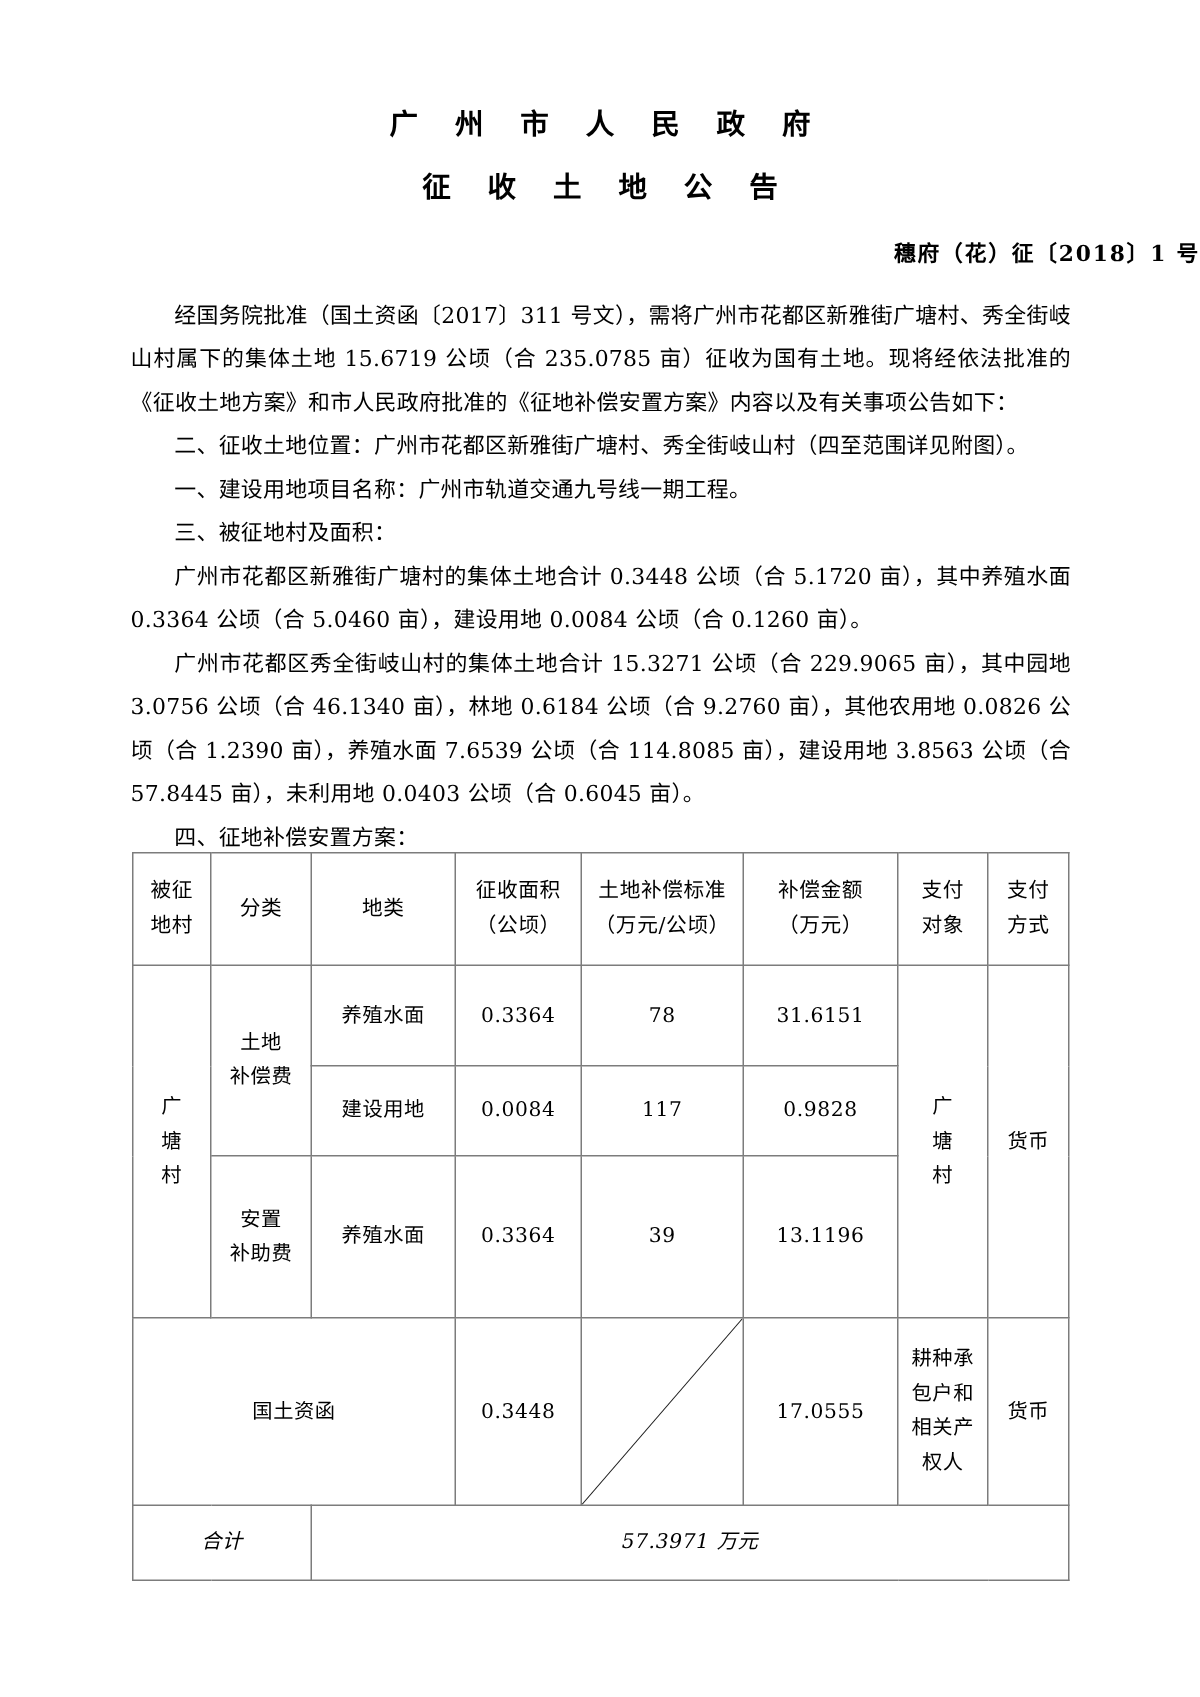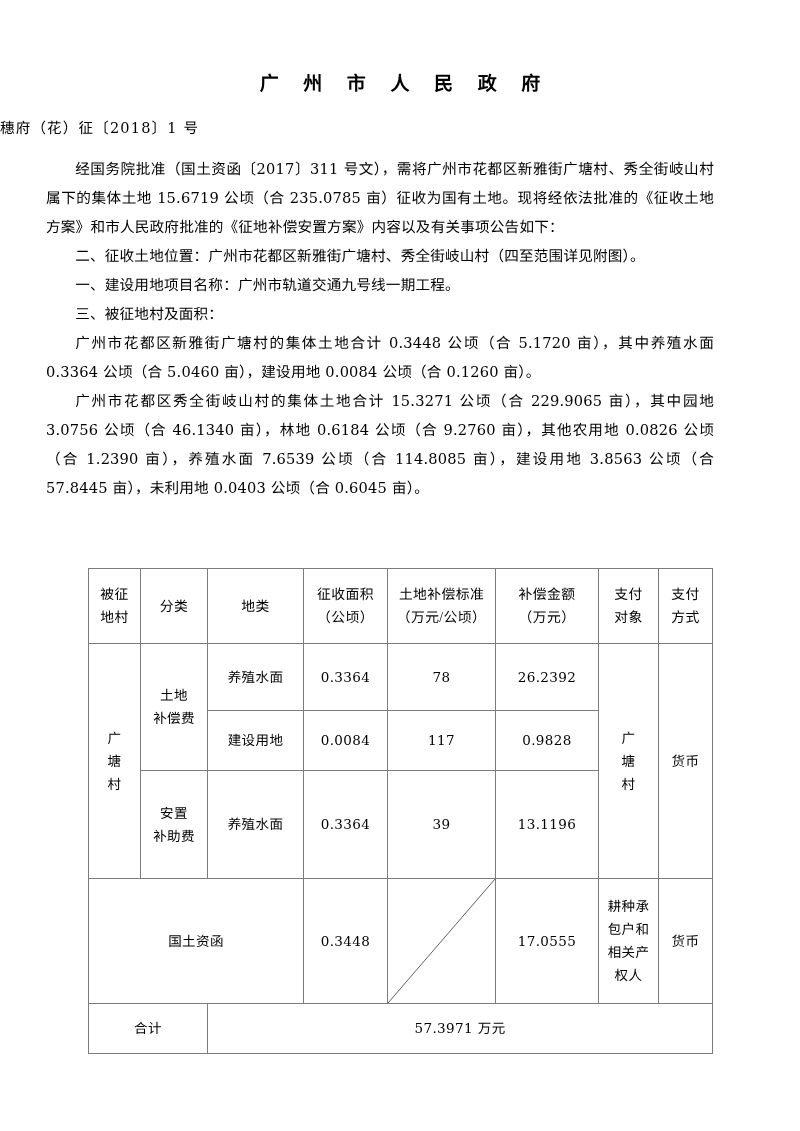--- a/index.html
+++ b/index.html
@@ -30,30 +30,31 @@
   .doc-title-line {
     font-size: 19px;
     font-weight: bold;
     letter-spacing: 9px;
     line-height: 42px;
     text-indent: 9px;
     font-family: "DejaVu Serif", "Liberation Serif", serif;
   }
   .doc-number {
     margin-top: 14px;
-    text-align: left;
+    text-align: right;
     font-size: 14.5px;
     letter-spacing: 1.2px;
     line-height: 20px;
+    font-weight: bold;
   }
 
   
   .body-block {
     margin-top: 16px;
-    padding-left: 46px;
+    padding-left: 87px;
     padding-right: 86px;
   }
   p.para {
     margin: 0;
     font-size: 14.6px;
     line-height: 29px;
     text-align: justify;
     text-justify: inter-ideograph;
     text-indent: 2em;
     letter-spacing: 0.2px;
@@ -90,27 +91,26 @@
     letter-spacing: 0px;
   }
   .vert span {
     display: block;
   }
   .stack {
     line-height: 26px;
   }
   .stack span {
     display: block;
-    font-family: Liberation Serif, serif;
   }
   .r1 { height: 67px; }
   .r2 { height: 60px; }
   .r3 { height: 108px; }
   .r4 { height: 125px; }
-  .r5 { height: 50px; }
+  .r5 { height: 50px; font-style: italic; }
 
   td.diag {
     position: relative;
     padding: 0;
   }
   td.diag svg {
     position: absolute;
     left: 0;
     top: 0;
     width: 100%;
@@ -118,30 +118,32 @@
     display: block;
   }
 </style>
 </head>
 <body>
 
 <div class="page">
 
   <div class="title-block">
     <div class="doc-title-line">广 州 市 人 民 政 府</div>
+    <div class="doc-title-line">征 收 土 地 公 告</div>
     <div class="doc-number">穗府（花）征〔2018〕1 号</div>
   </div>
 
   <div class="body-block">
     <p class="para">经国务院批准（国土资函〔2017〕311 号文），需将广州市花都区新雅街广塘村、秀全街岐山村属下的集体土地 15.6719 公顷（合 235.0785 亩）征收为国有土地。现将经依法批准的《征收土地方案》和市人民政府批准的《征地补偿安置方案》内容以及有关事项公告如下：</p>
     <p class="para">二、征收土地位置：广州市花都区新雅街广塘村、秀全街岐山村（四至范围详见附图）。</p>
     <p class="para">一、建设用地项目名称：广州市轨道交通九号线一期工程。</p>
     <p class="para">三、被征地村及面积：</p>
     <p class="para">广州市花都区新雅街广塘村的集体土地合计 0.3448 公顷（合 5.1720 亩），其中养殖水面 0.3364 公顷（合 5.0460 亩），建设用地 0.0084 公顷（合 0.1260 亩）。</p>
     <p class="para">广州市花都区秀全街岐山村的集体土地合计 15.3271 公顷（合 229.9065 亩），其中园地 3.0756 公顷（合 46.1340 亩），林地 0.6184 公顷（合 9.2760 亩），其他农用地 0.0826 公顷（合 1.2390 亩），养殖水面 7.6539 公顷（合 114.8085 亩），建设用地 3.8563 公顷（合 57.8445 亩），未利用地 0.0403 公顷（合 0.6045 亩）。</p>
+    <p class="para">四、征地补偿安置方案：</p>
   </div>
 
   <div class="table-wrap">
     <table class="comp">
       <colgroup>
         <col style="width:52px">
         <col style="width:67px">
         <col style="width:96px">
         <col style="width:84px">
         <col style="width:108px">
@@ -185,21 +187,21 @@
             <span>塘</span>
             <span>村</span>
           </td>
           <td class="stack" rowspan="2">
             <span>土地</span>
             <span>补偿费</span>
           </td>
           <td>养殖水面</td>
           <td>0.3364</td>
           <td>78</td>
-          <td>26.2392</td>
+          <td>31.6151</td>
           <td class="vert" rowspan="3">
             <span>广</span>
             <span>塘</span>
             <span>村</span>
           </td>
           <td rowspan="3">货币</td>
         </tr>
 
         <tr class="r2">
           <td>建设用地</td>

